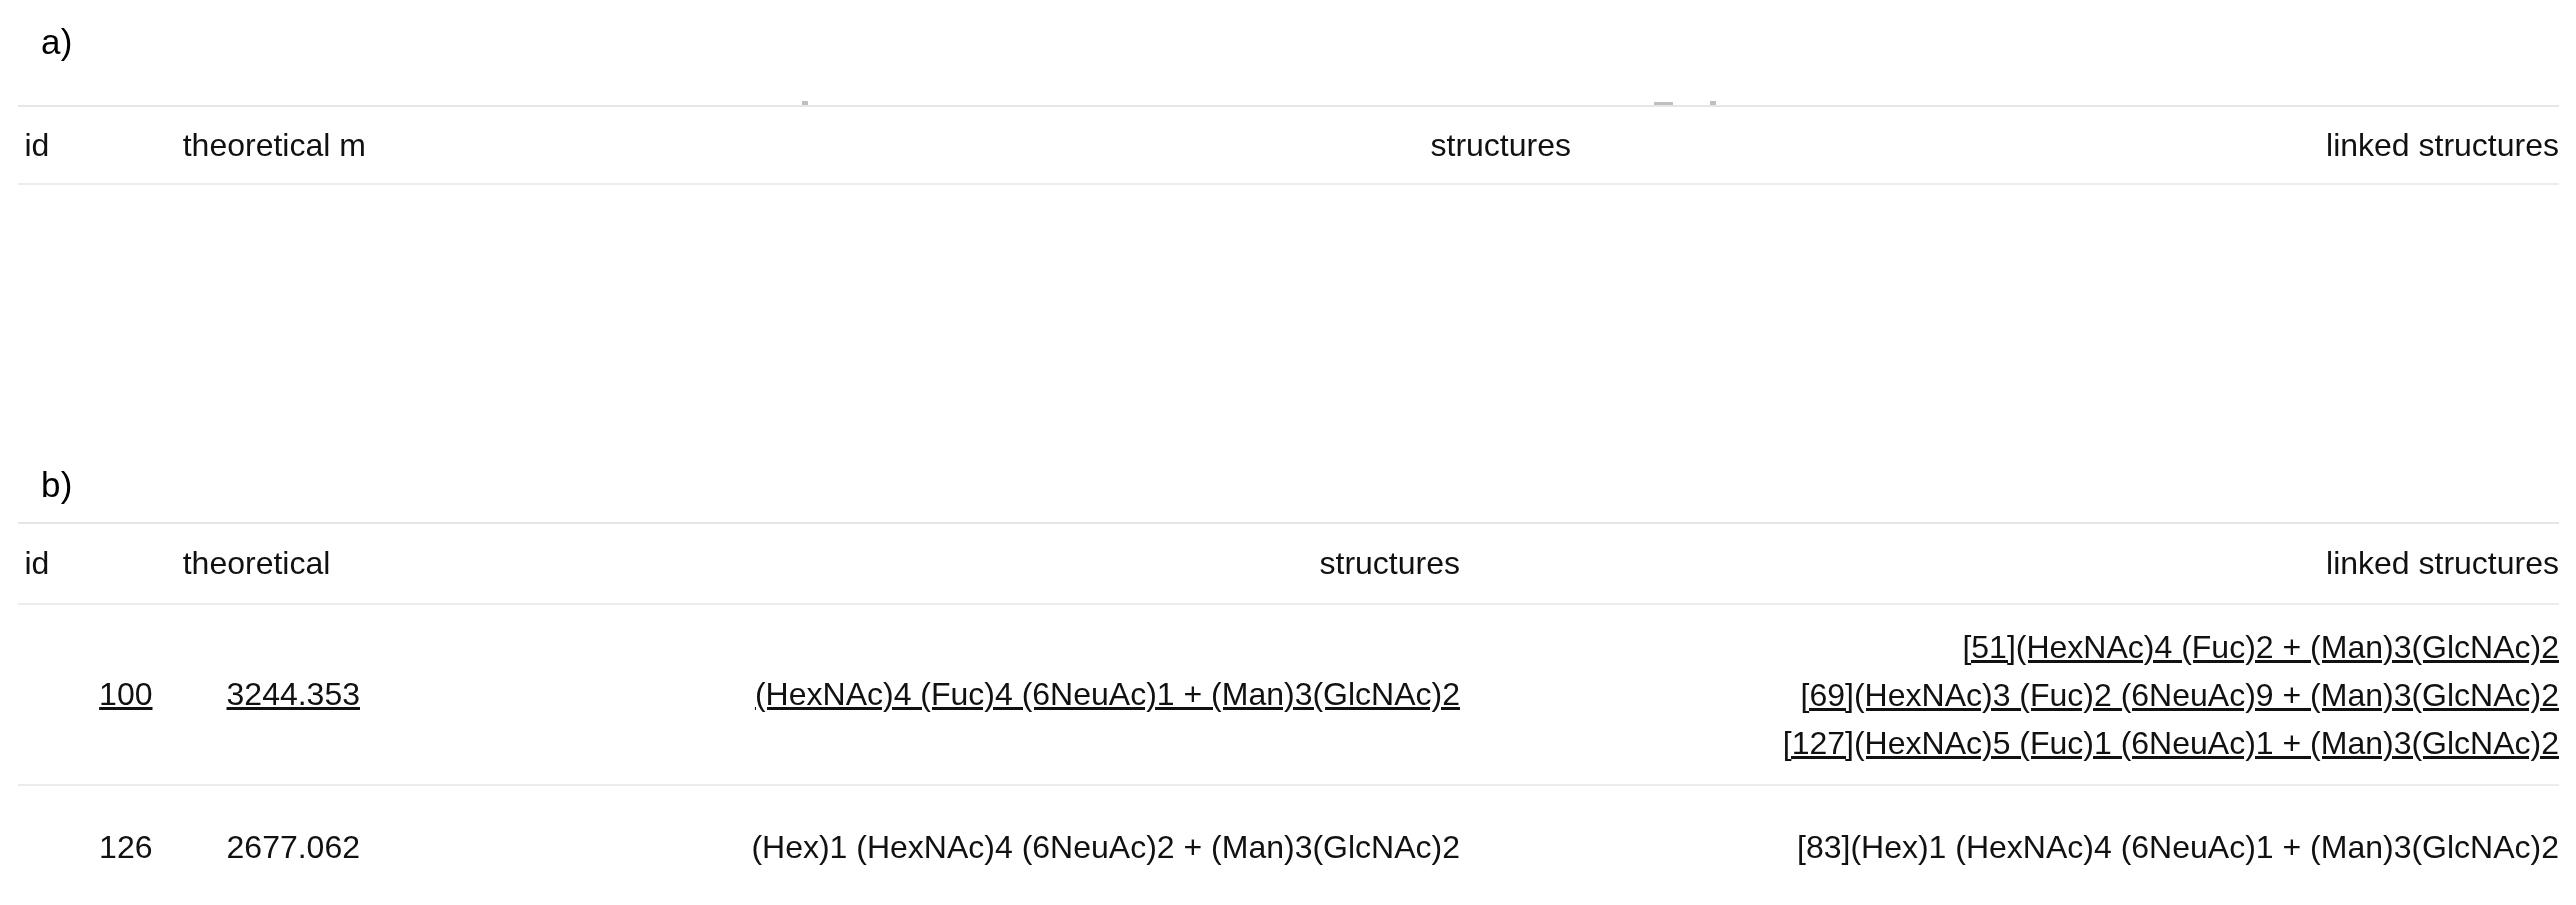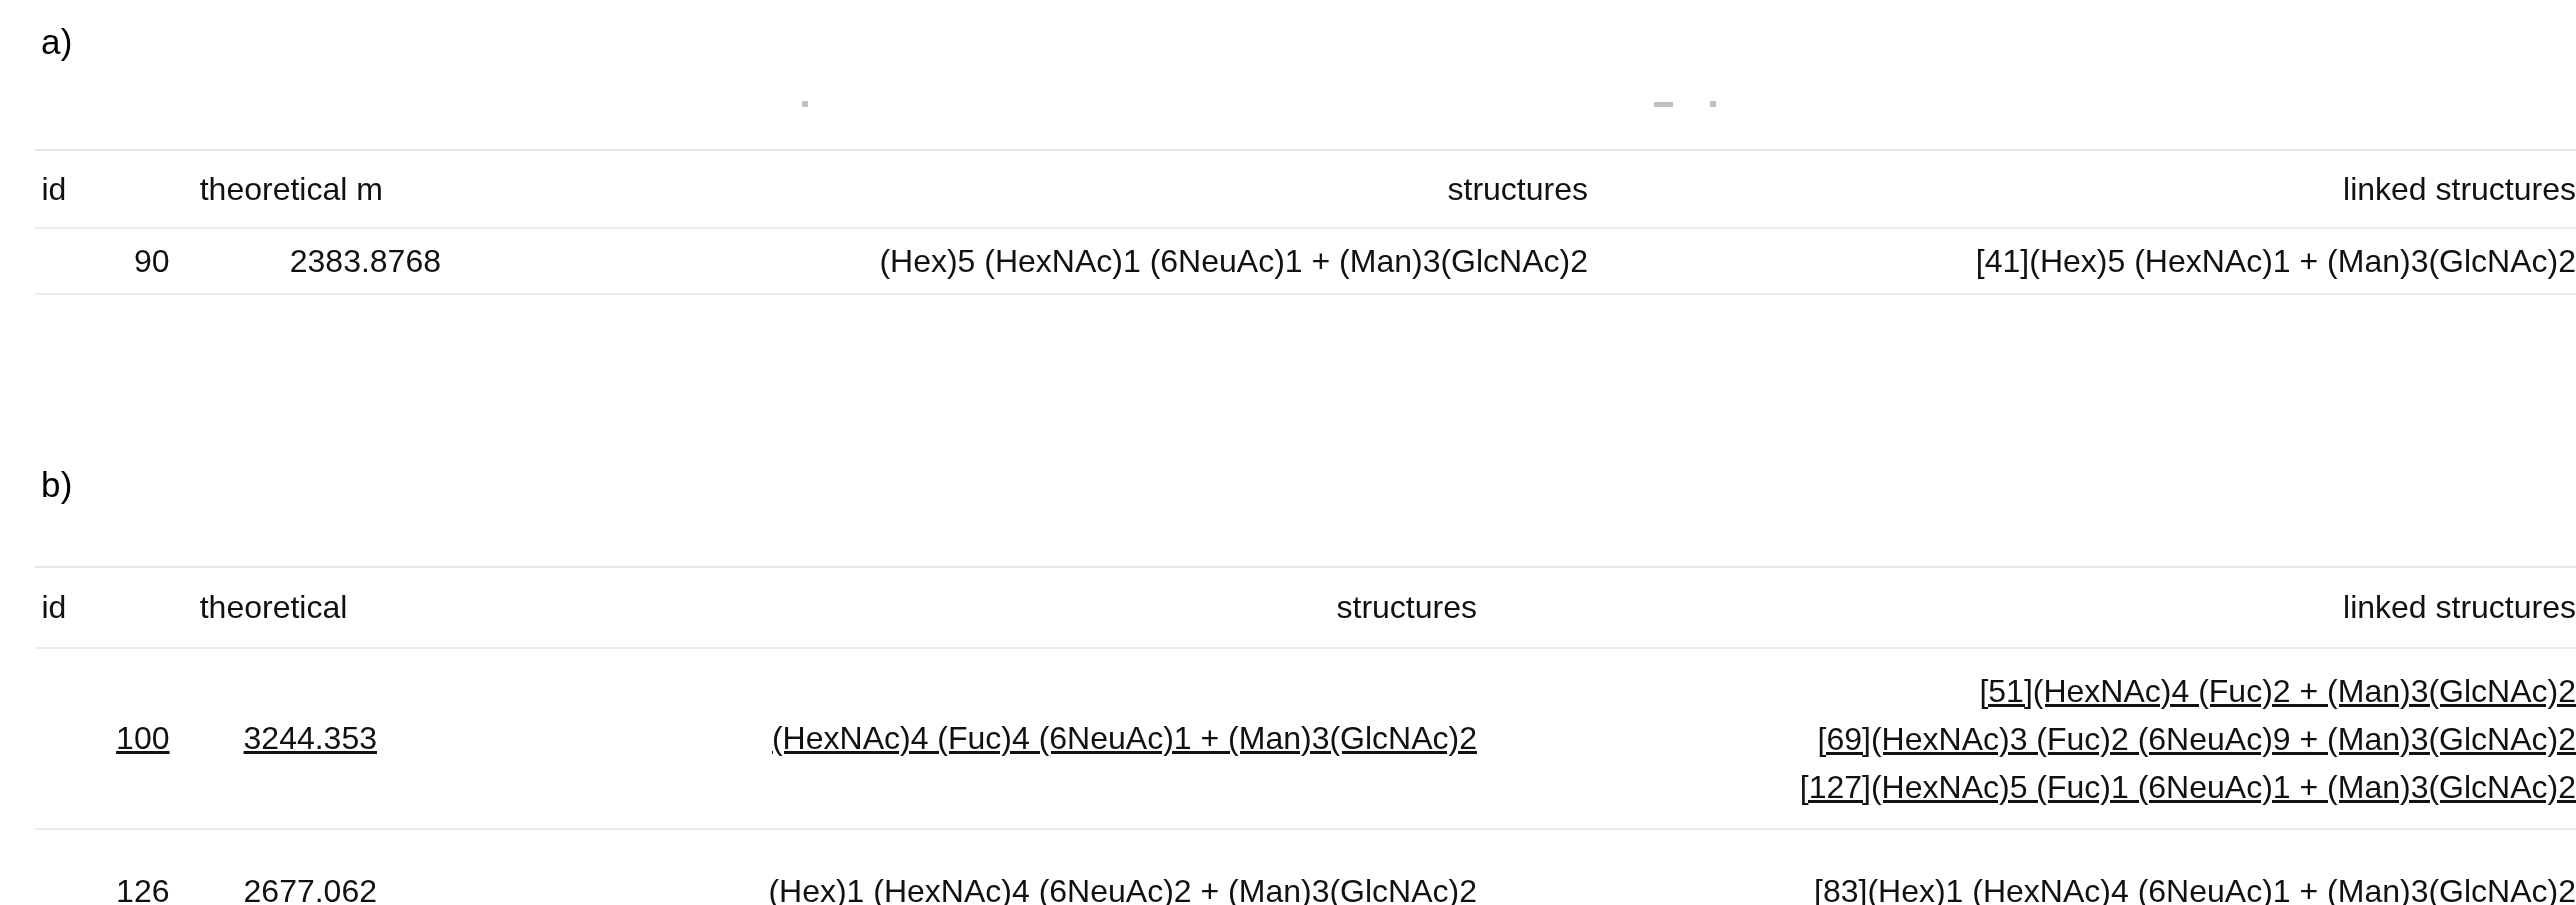--- a/index.html
+++ b/index.html
@@ -24,24 +24,23 @@
     line-height: 1;
     color: #000000;
     letter-spacing: 0.4px;
   }
   #label-a { left: 41px; top: 24px; }
   #label-b { left: 41px; top: 467px; }
 
   
   .table-wrap {
     position: absolute;
-    left: 35px;
+    left: 18px;
     width: 2541px;
     box-sizing: border-box;
-    margin-top: 44px;
   }
   #table-a-wrap { top: 105px; }
   #table-b-wrap { top: 522px; }
 
   table.grid {
     border-collapse: collapse;
     table-layout: fixed;
     width: 2541px;
     font-size: 32px;
     color: #111111;
@@ -139,26 +138,20 @@
         <col class="col-linked">
     </colgroup>
     <tbody>
       <tr class="hdr-row">
         <td class="h-id">id</td>
         <td class="h-mass vsep">theoretical m</td>
         <td class="c-struct vsep">structures</td>
         <td class="c-linked vsep">linked structures</td>
       </tr>
 
-      <tr class="data-row">
-        <td class="c-id">90</td>
-        <td class="c-mass vsep">2383.8768</td>
-        <td class="c-struct vsep">(Hex)5 (HexNAc)1 (6NeuAc)1 + (Man)3(GlcNAc)2</td>
-        <td class="c-linked vsep">[41](Hex)5 (HexNAc)1 + (Man)3(GlcNAc)2</td>
-      </tr>
 
 
       <tr class="last-rule">
         <td style="height:20.6px;"></td>
         <td class="vsep" style="height:20.6px;"></td>
         <td class="vsep" style="height:20.6px;"></td>
         <td class="vsep" style="height:20.6px;"></td>
       </tr>
     </tbody>
   </table>

